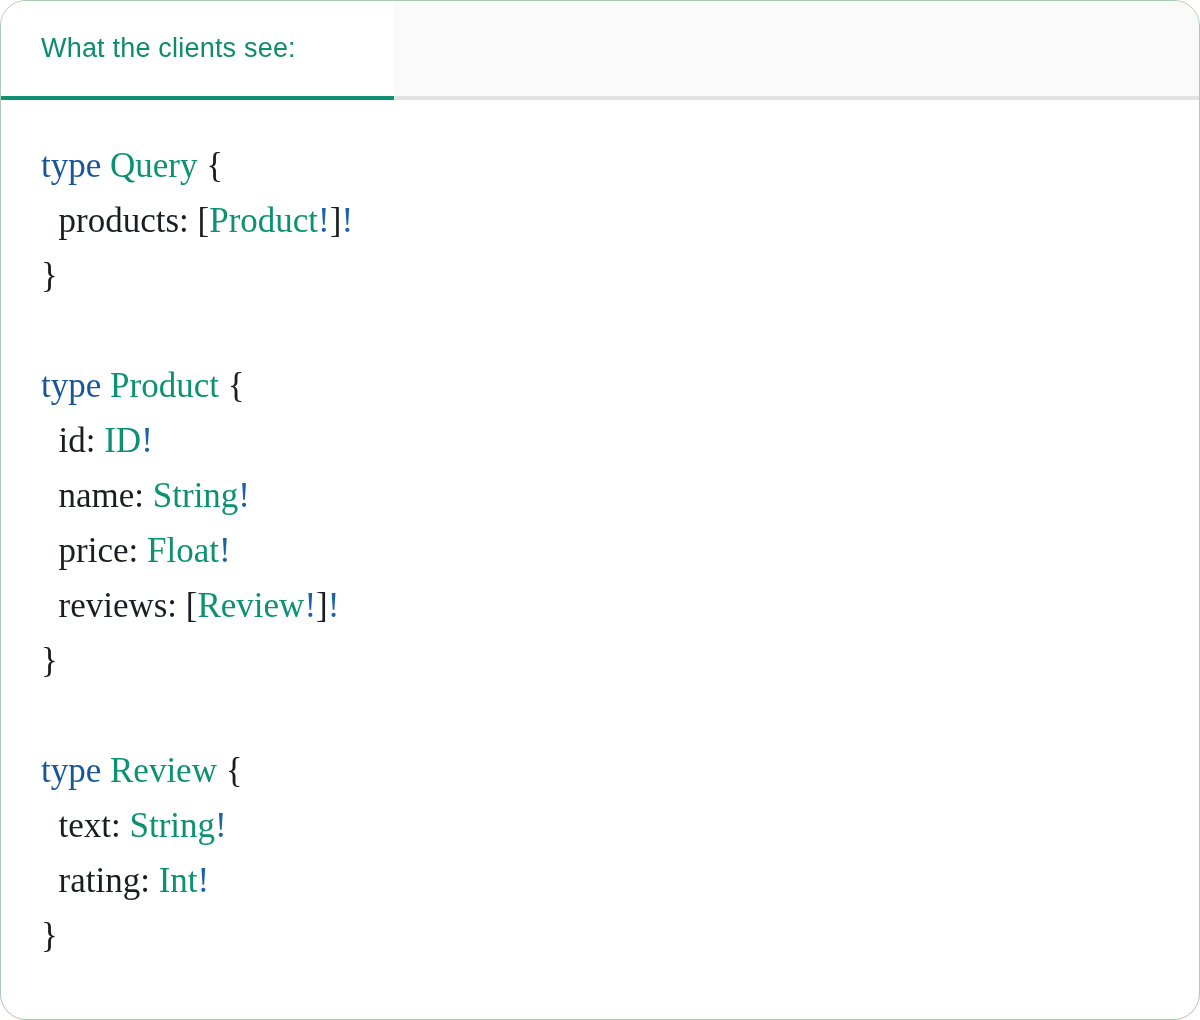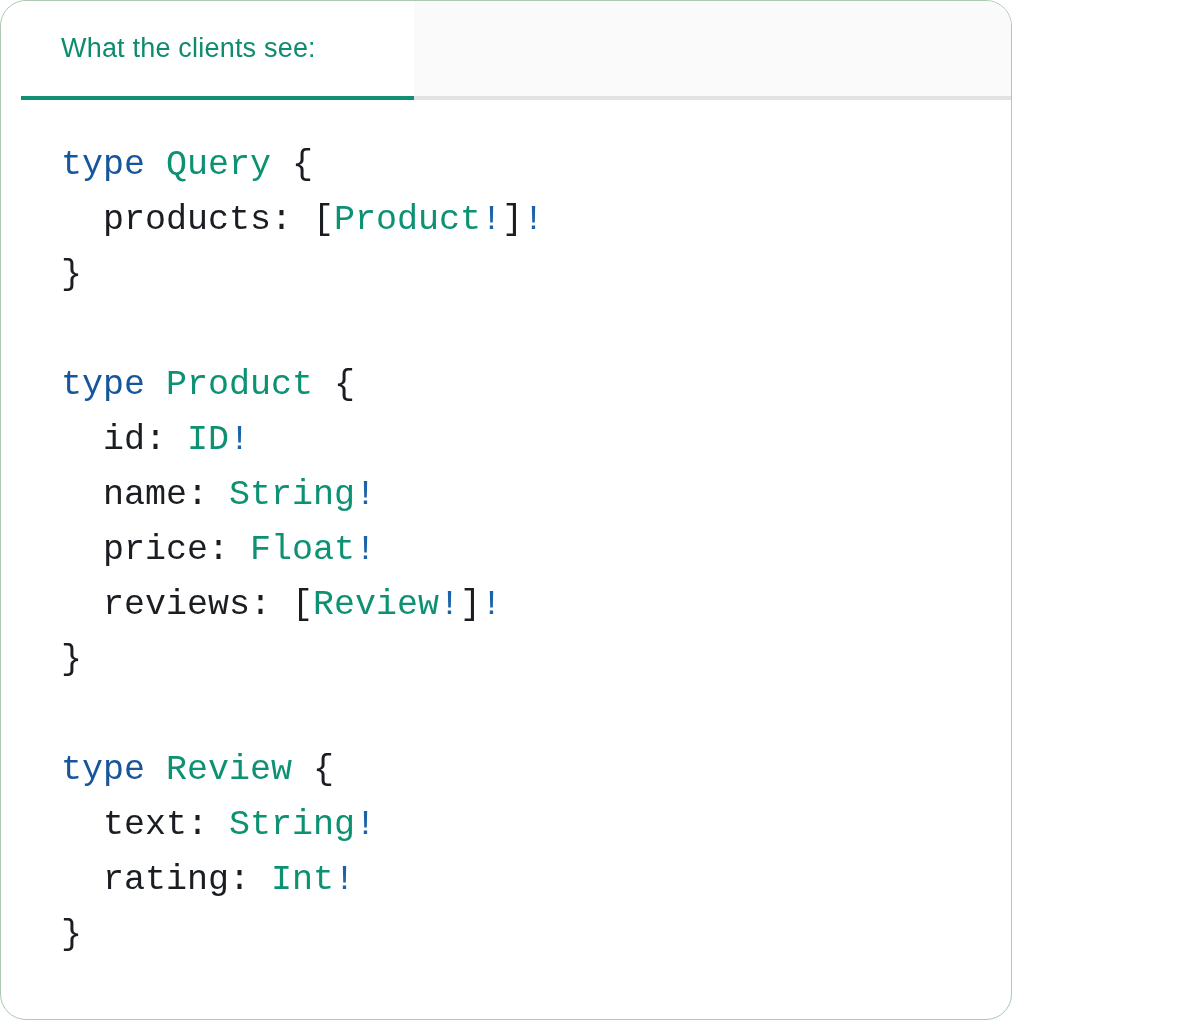--- a/index.html
+++ b/index.html
@@ -10,27 +10,26 @@
     --card-border:#ABC9B3;
     --kw:#17569A;
     --ty:#0D9173;
     --pl:#1A1D21;
     --bang:#1B62A8;
   }
   html,body{margin:0;padding:0;background:#ffffff;}
   body{width:1200px;height:1020px;overflow:hidden;}
   .card{
     box-sizing:border-box;
-    width:1012px;height:1020px;
+    width:1200px;height:1020px;
     background:#ffffff;
     border:1.5px solid var(--card-border);
     border-radius:26px;
     overflow:hidden;
     font-family:"Liberation Sans", sans-serif;
-    padding-left:20px;
   }
   .tabbar{display:flex;height:99px;}
   .tab-active{
     box-sizing:border-box;
     width:393px;
     background:#ffffff;
     border-bottom:4px solid var(--tab-underline);
     display:flex;align-items:center;
     padding-left:40px;
   }
@@ -43,21 +42,21 @@
   }
   .tabbar-rest{
     flex:1;
     box-sizing:border-box;
     background:var(--inactive-bg);
     border-bottom:4px solid var(--inactive-underline);
   }
   .code{
     margin:0;
     padding:38px 40px 0 40px;
-    font-family:Liberation Mono, monospace;
+    font-family:Liberation Serif, serif;
     font-size:35px;
     line-height:55px;
     color:var(--pl);
   }
   .code-line{min-height:55px;white-space:pre;}
   .tok-kw{color:var(--kw);}
   .tok-ty{color:var(--ty);}
   .tok-pl{color:var(--pl);}
   .tok-bang{color:var(--bang);}
 </style>

